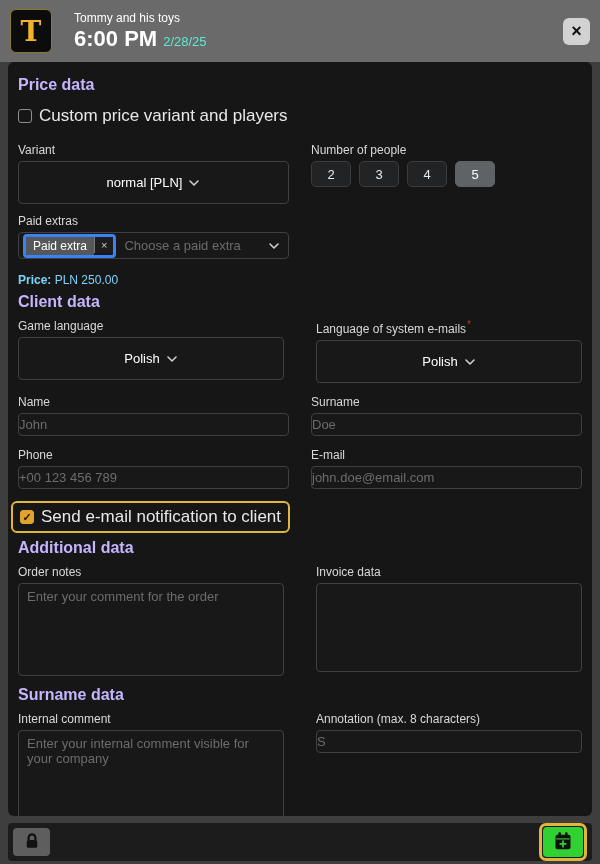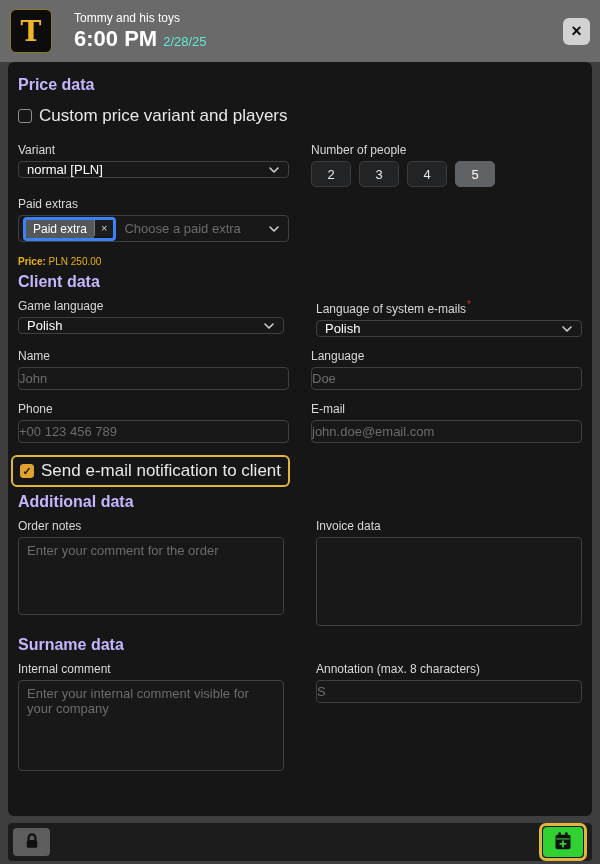--- a/index.html
+++ b/index.html
@@ -47,22 +47,22 @@
   .label { font-size:12px; color:#d8d8d8; margin-bottom:4px; }
   .req { color:#b03a2e; font-size:10px; vertical-align:super; margin-left:1px; }
   .grid2 { display:flex; gap:22px; }
   .col { width:271px; }
   
   .select, .input, .textarea, .multiselect {
     width:100%; background:#181818; border:1px solid #3e4042; border-radius:4px;
     color:#fff; font-size:13px; font-family:"Liberation Sans", sans-serif;
   }
   .select {
-    height:17px; display:flex; align-items:center; padding:0 8px;
-    justify-content:space-between; cursor:pointer;
+    height:43px; display:flex; align-items:center; padding:0 8px;
+    justify-content:center; cursor:pointer;
   }
   .input { height:23px; padding:0 0; }
   .input::placeholder { color:#6c6c6c; }
   .textarea { resize:none; padding:5px 8px; }
   .textarea::placeholder { color:#6c6c6c; }
   .chev { flex:0 0 auto; margin-left:6px; display:flex; }
   
   .cb-row { display:inline-flex; align-items:center; gap:7px; cursor:pointer; }
   .cb {
     width:14px; height:14px; border:1px solid #8d8d8d; border-radius:3px;
@@ -93,21 +93,21 @@
   .tag {
     display:inline-flex; align-items:flex-start; border:3px solid #3b82f6;
     border-radius:4px; overflow:hidden; margin-right:8px; flex:0 0 auto;
   }
   .tag-label { background:#55585a; color:#fff; font-size:12px; padding:2px 7px; }
   .tag-x {
     background:#1d1d1d; color:#cfcfcf; font-size:11px; padding:2px 6px;
     border-left:1px solid #787878; display:flex; align-items:center; cursor:pointer;
   }
   .ms-placeholder { color:#6c6c6c; font-size:13px; flex:1; }
-  .price-line { font-size:10px; margin-top:14px; color:#eab308; }
+  .price-line { font-size:12px; margin-top:14px; color:#7dd3fc; }
   .price-line b { font-weight:bold; }
   
   .mt8{margin-top:8px;gap:32px;} .mt10{margin-top:10px;} .mt12{margin-top:12px;} .mt16{margin-top:16px;} .mt22{margin-top:22px;}
   .mt26{margin-top:26px;}
   
   .footer {
     margin:7px 8px 3px 8px; height:38px; background:#1c1c1c; border-radius:4px;
     flex:0 0 auto; display:flex; align-items:center; justify-content:space-between;
     padding:0 5px;
   }
@@ -222,21 +222,21 @@
       </div>
     </div>
   </div>
 
   <div class="grid2 mt12">
     <div class="col">
       <div class="label">Name</div>
       <input class="input" type="text" placeholder="John" style="">
     </div>
     <div class="col">
-      <div class="label">Language</div>
+      <div class="label">Surname</div>
       <input class="input" type="text" placeholder="Doe" style="">
     </div>
   </div>
 
   <div class="grid2 mt12">
     <div class="col">
       <div class="label">Phone</div>
       <input class="input" type="text" placeholder="+00 123 456 789" style="">
     </div>
     <div class="col">
@@ -255,21 +255,21 @@
       </span>
     </span>
   </div>
 
   
   <h2 class="section mt22">Additional data</h2>
 
   <div class="grid2 mt8">
     <div class="col">
       <div class="label">Order notes</div>
-      <textarea class="textarea" style="height: 78px;" placeholder="Enter your comment for the order"></textarea>
+      <textarea class="textarea" style="height: 93px;" placeholder="Enter your comment for the order"></textarea>
     </div>
     <div class="col">
       <div class="label">Invoice data</div>
       <textarea class="textarea" style="height: 89px;" placeholder=""></textarea>
     </div>
   </div>
 
   
   <h2 class="section mt16">Surname data</h2>
 

